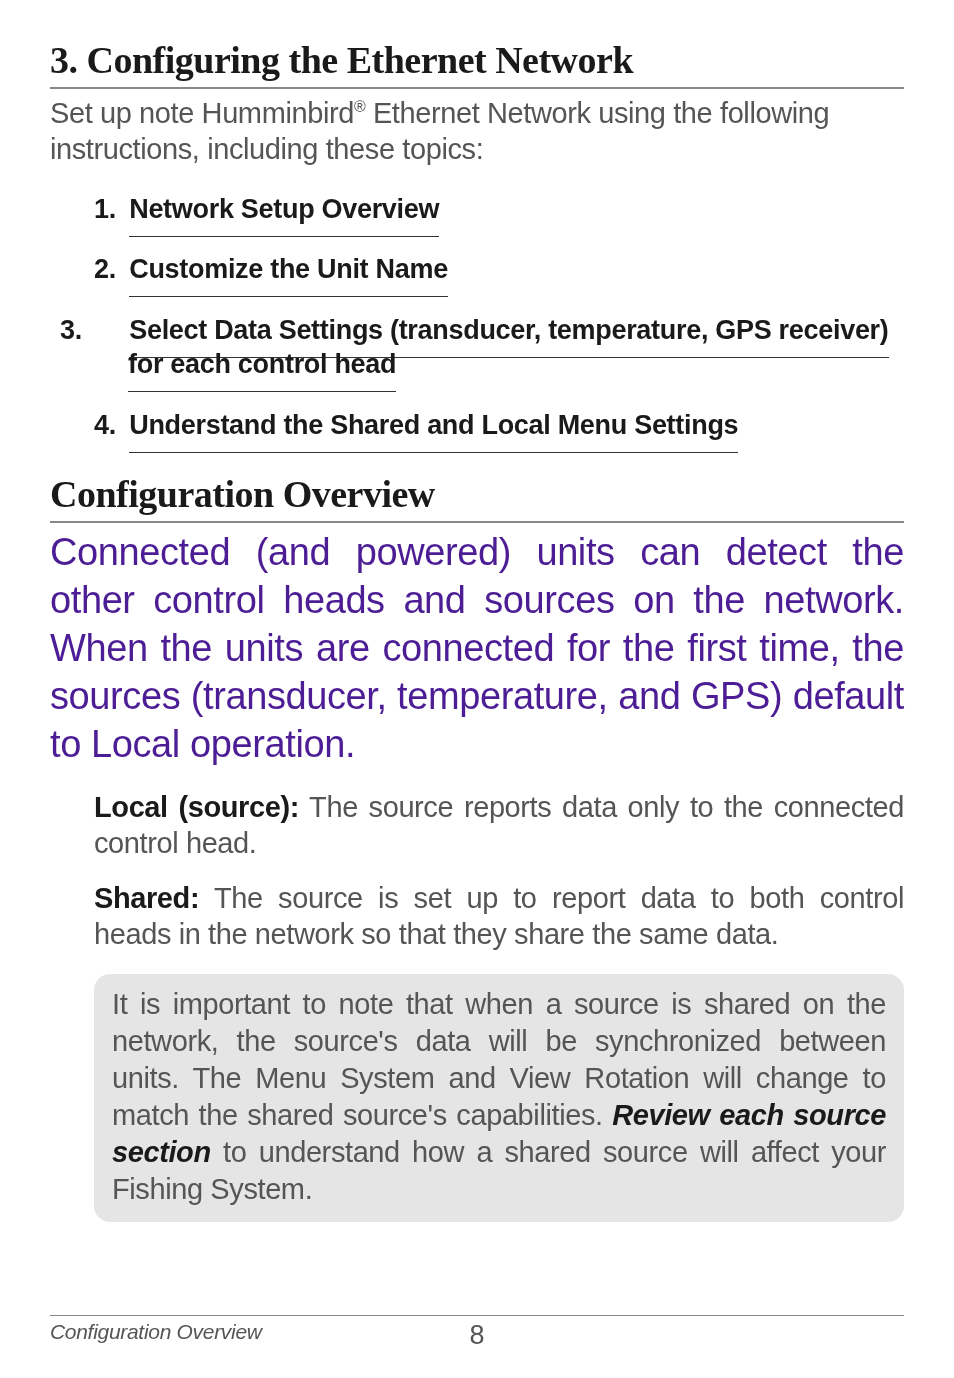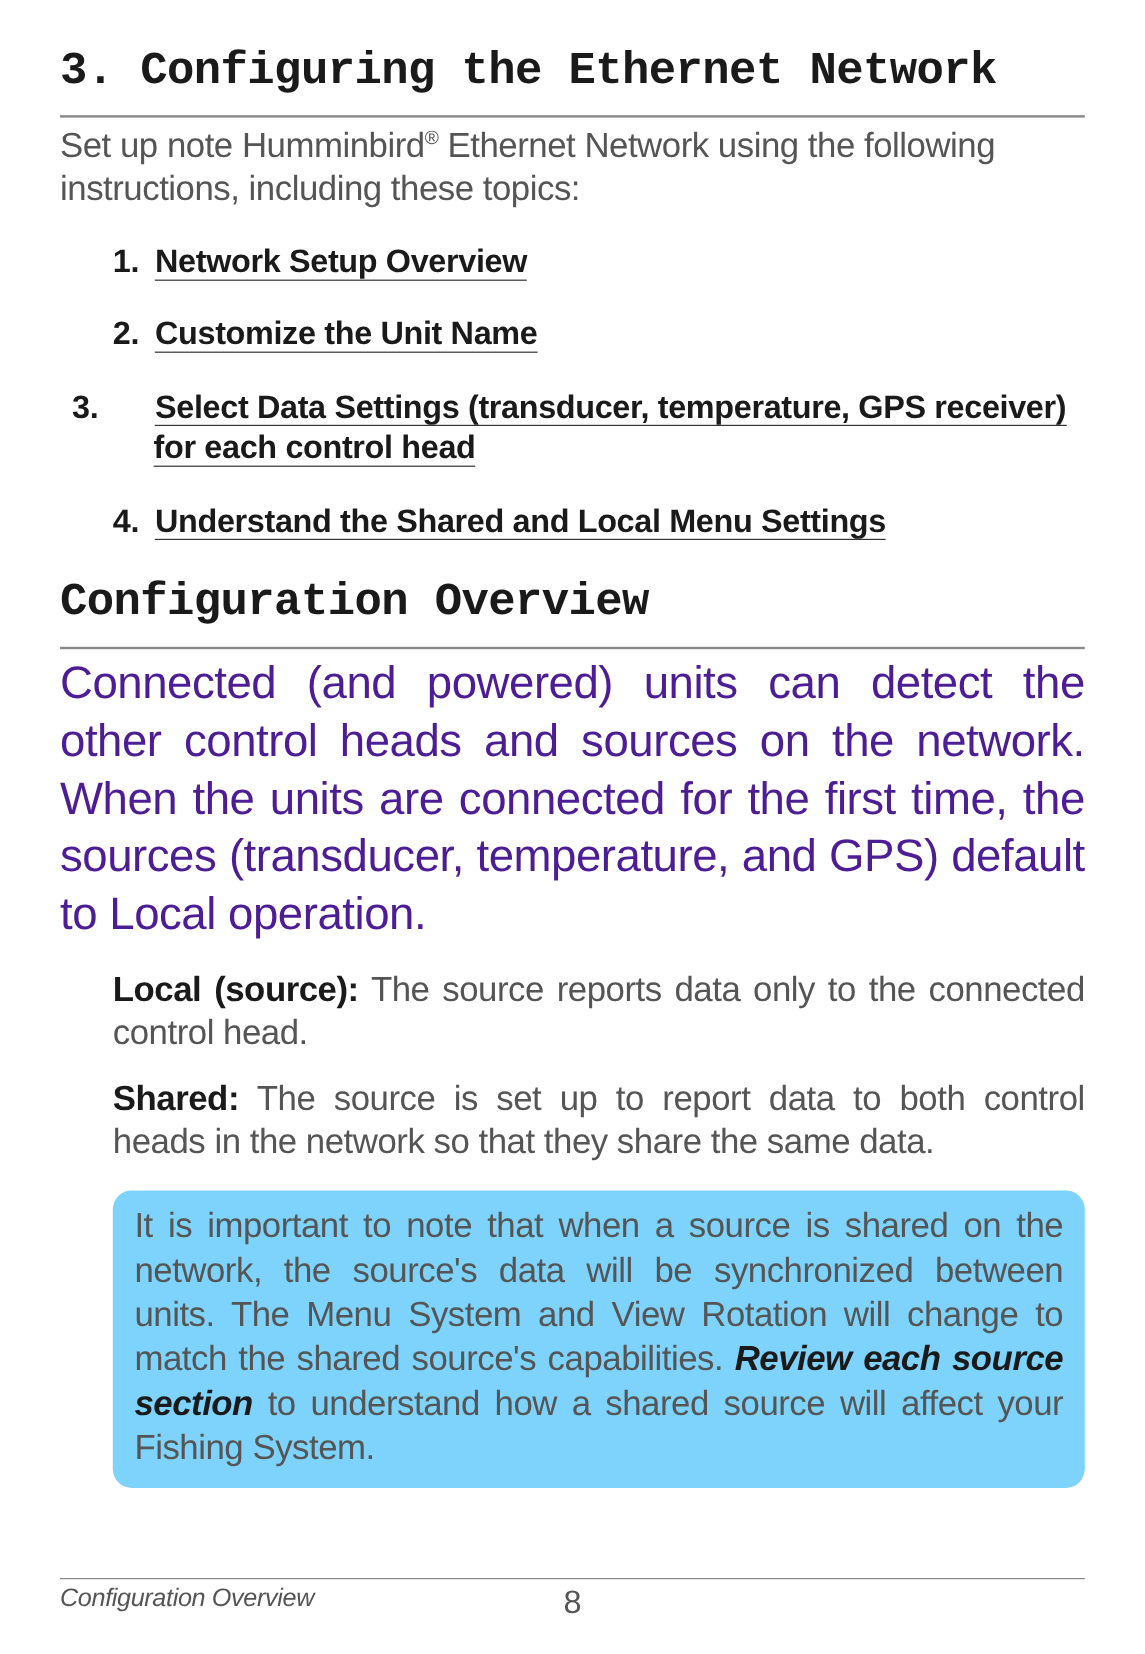--- a/index.html
+++ b/index.html
@@ -16,23 +16,23 @@
     color: #4a4a4a;
     position: relative;
   }
   .heading {
     font-size: 38px;
     font-weight: 900;
     color: #1a1a1a;
     font-stretch: condensed;
     letter-spacing: -0.5px;
     border-bottom: 2px solid #888;
-    padding-bottom: 15px;
+    padding-bottom: 5px;
     margin-bottom: 6px;
-    font-family: Liberation Mono, monospace;
+    font-family: Liberation Serif, serif;
   }
   .intro {
     font-size: 29px;
     font-weight: 300;
     color: #555;
     line-height: 1.25;
     margin-bottom: 24px;
     font-stretch: condensed;
     letter-spacing: -0.4px;
   }
@@ -48,21 +48,21 @@
     line-height: 1.28;
     font-stretch: condensed;
     letter-spacing: -0.3px;
   }
   .list-item .num {
     display: inline-block;
     min-width: 28px;
   }
   .list-item .underlined {
     border-bottom: 1.5px solid #333;
-    padding-bottom: 0px;
+    padding-bottom: 12px;
   }
   .list-item-multi {
     padding-left: 34px;
     text-indent: -34px;
   }
   .body-text {
     font-size: 38px;
     font-weight: 300;
     color: #4c1d95;
     line-height: 1.26;
@@ -82,21 +82,21 @@
     line-height: 1.26;
     font-stretch: condensed;
     letter-spacing: -0.4px;
     text-align: justify;
   }
   .def-text .bold-label {
     font-weight: 700;
     color: #1a1a1a;
   }
   .note-box {
-    background: #7dd3fc;
+    background: #e5e5e5;
     border-radius: 16px;
     margin-left: 44px;
     padding: 12px 18px 14px 18px;
     margin-bottom: 30px;
     margin-top: 21px;
   }
   .note-text {
     font-size: 29px;
     font-weight: 300;
     color: #555;

